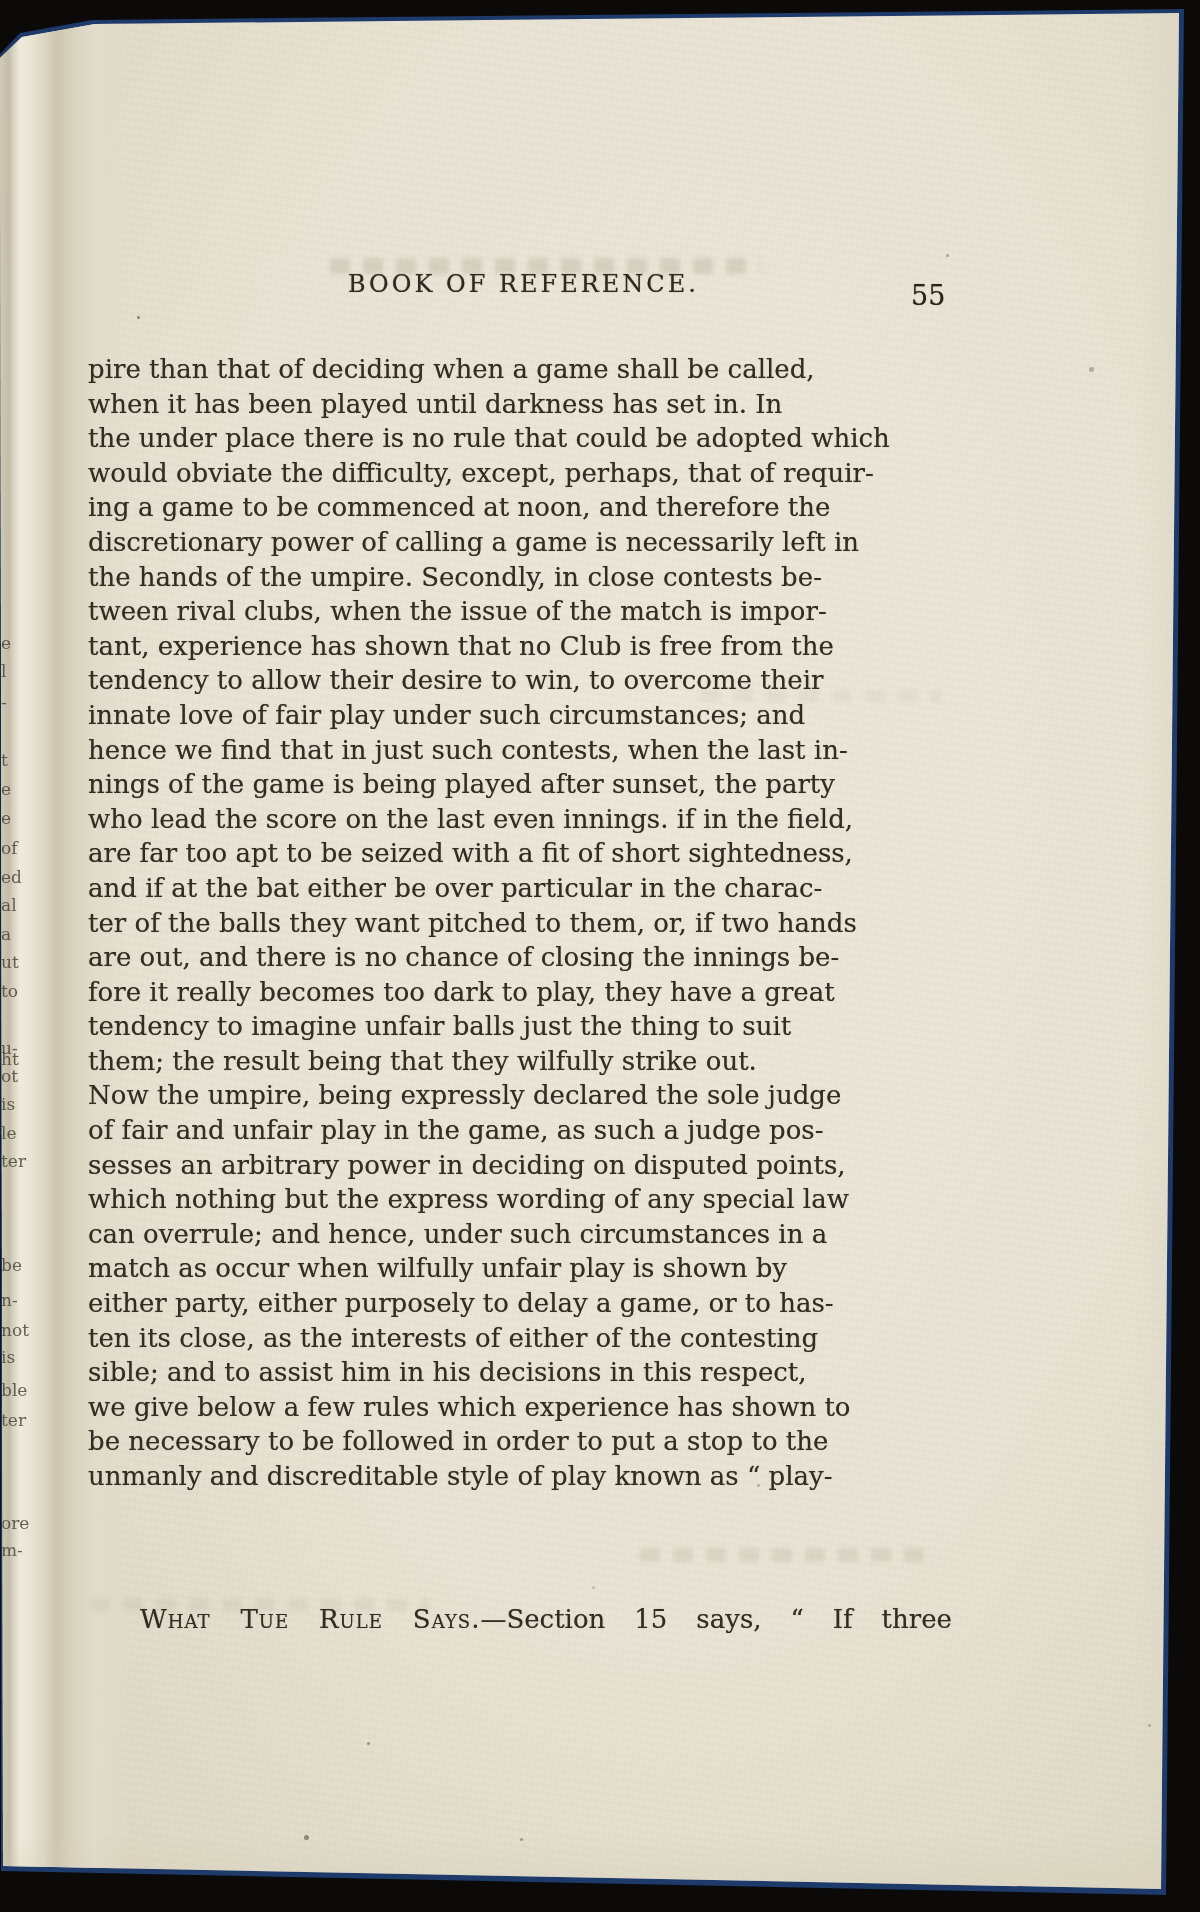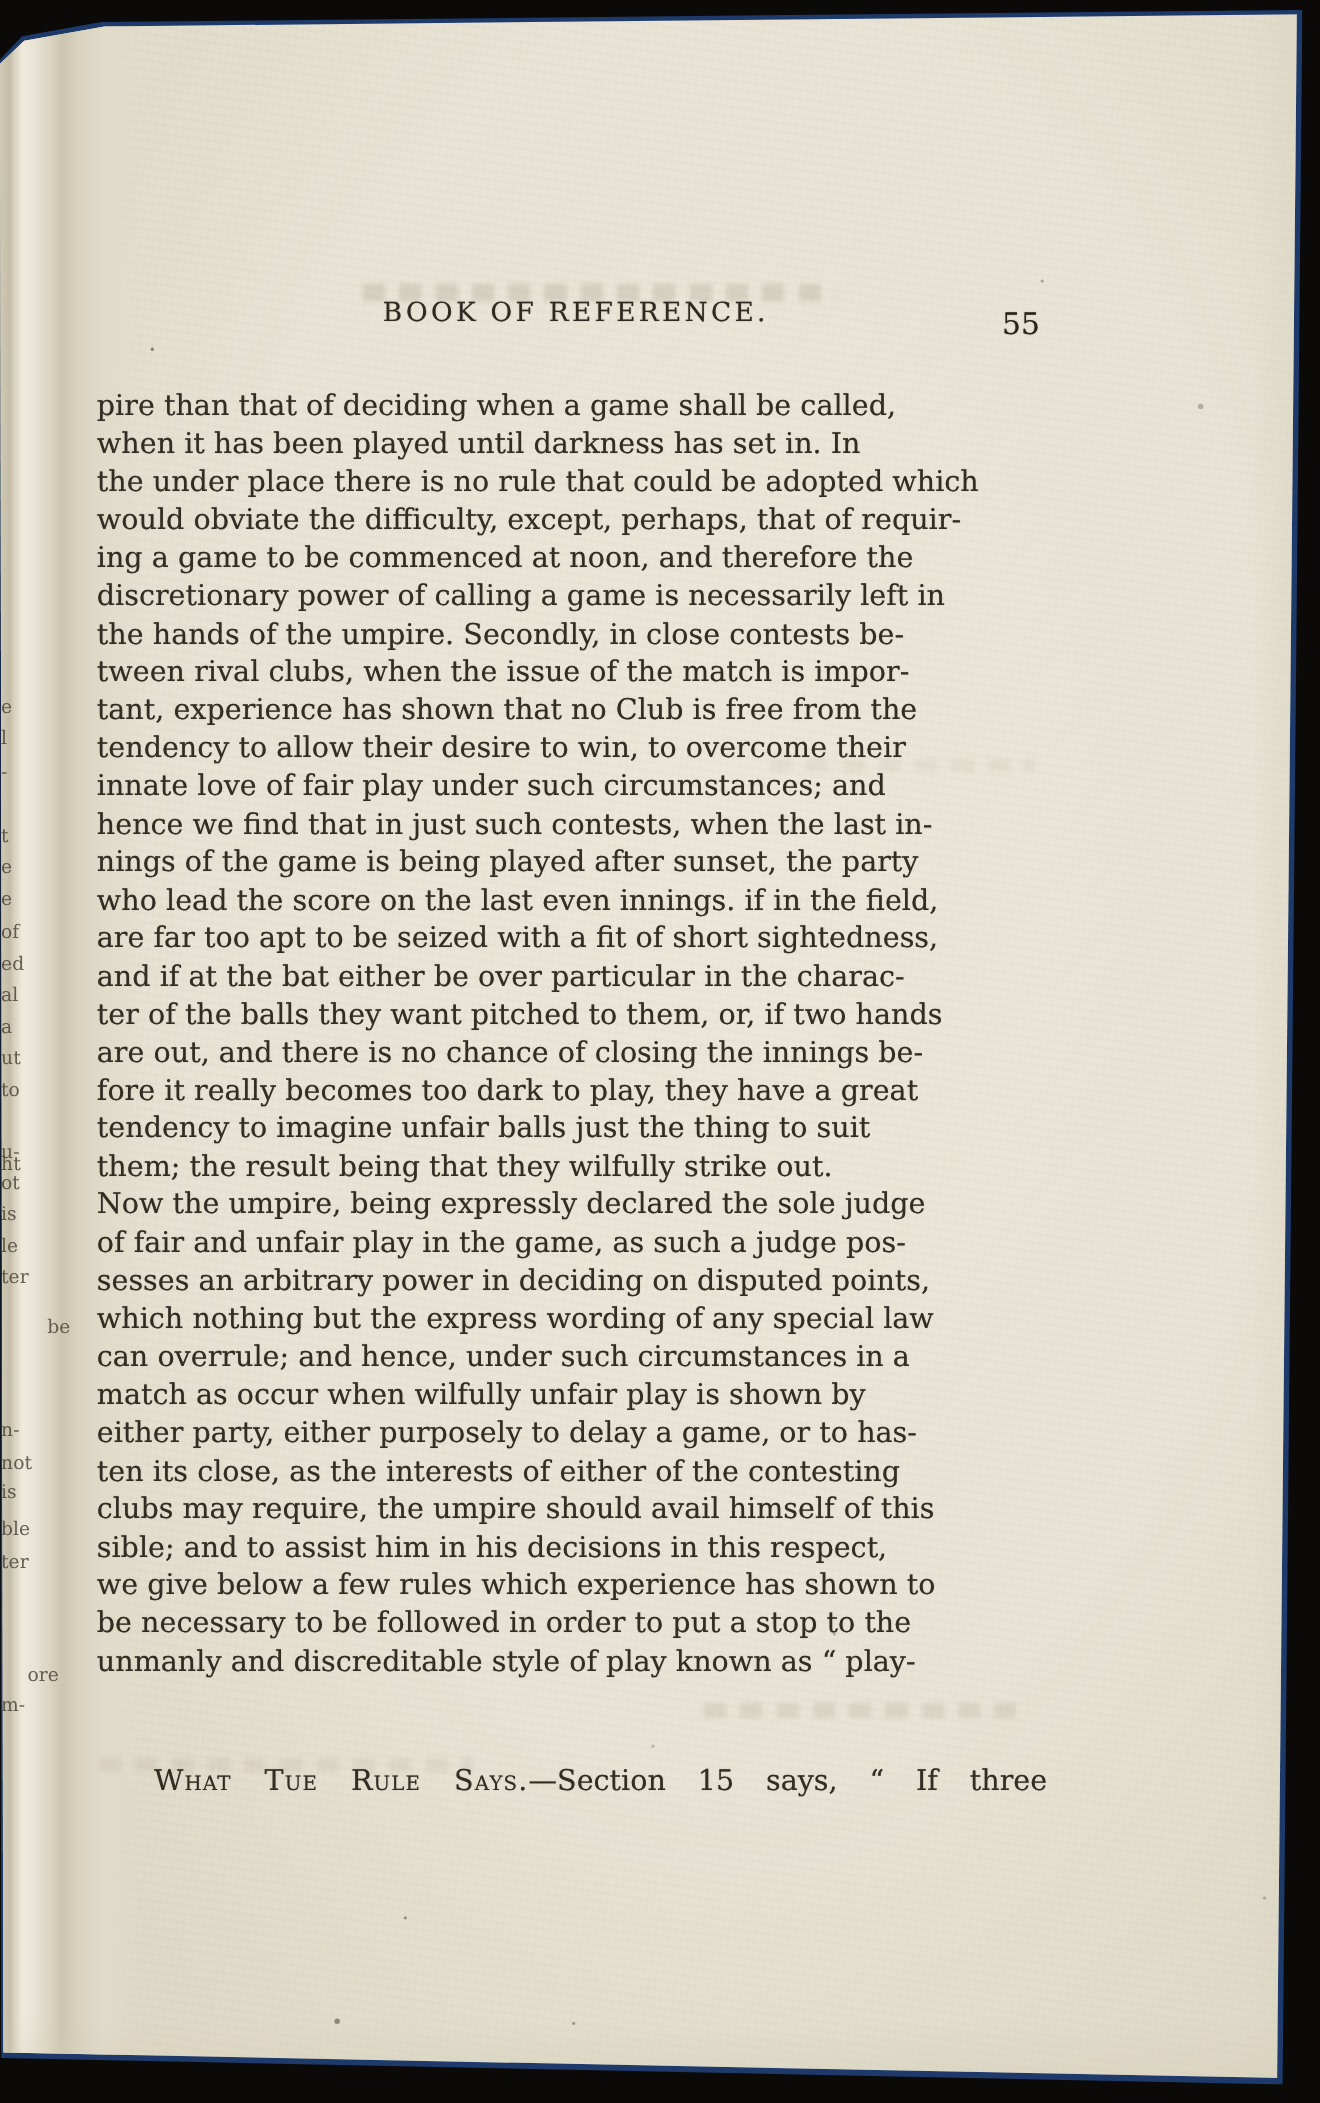--- a/index.html
+++ b/index.html
@@ -100,27 +100,27 @@
         <div class="frag" style="top: 895px;">al</div>
         <div class="frag" style="top: 924px;">a</div>
         <div class="frag" style="top: 952px;">ut</div>
         <div class="frag" style="top: 981px;">to</div>
         <div class="frag" style="top: 1049px;">ht</div>
         <div class="frag" style="top: 1038px;">u-</div>
         <div class="frag" style="top: 1066px;">ot</div>
         <div class="frag" style="top: 1094px;">is</div>
         <div class="frag" style="top: 1123px;">le</div>
         <div class="frag" style="top: 1151px;">ter</div>
-        <div class="frag" style="top: 1197px; padding-left: 42px;">be</div>
+        <div class="frag" style="top: 1255px;">be</div>
         <div class="frag" style="top: 1290px;">n-</div>
         <div class="frag" style="top: 1320px;">not</div>
         <div class="frag" style="top: 1347px;">is</div>
         <div class="frag" style="top: 1380px;">ble</div>
         <div class="frag" style="top: 1410px;">ter</div>
-        <div class="frag" style="top: 1513px; padding-left: 24px;">ore</div>
+        <div class="frag" style="top: 1513px;">ore</div>
         <div class="frag" style="top: 1540px;">m-</div>
       </div>
 
     <div class="ghost g1"></div>
     <div class="ghost g2"></div>
     <div class="ghost g3"></div>
     <div class="ghost g4"></div>
 
     <div class="header-title">BOOK OF REFERENCE.</div>
     <div class="page-number">55</div>
@@ -148,21 +148,20 @@
         <div class="line">tendency to imagine unfair balls just the thing to suit</div>
         <div class="line">them; the result being that they wilfully strike out.</div>
         <div class="line">Now the umpire, being expressly declared the sole judge</div>
         <div class="line">of fair and unfair play in the game, as such a judge pos-</div>
         <div class="line">sesses an arbitrary power in deciding on disputed points,</div>
         <div class="line">which nothing but the express wording of any special law</div>
         <div class="line">can overrule; and hence, under such circumstances in a</div>
         <div class="line">match as occur when wilfully unfair play is shown by</div>
         <div class="line">either party, either purposely to delay a game, or to has-</div>
         <div class="line">ten its close, as the interests of either of the contesting</div>
-        <div class="line">clubs may require, the umpire should avail himself of this</div>
         <div class="line">sible; and to assist him in his decisions in this respect,</div>
         <div class="line">we give below a few rules which experience has shown to</div>
         <div class="line">be necessary to be followed in order to put a stop to the</div>
         <div class="line">unmanly and discreditable style of play known as “ play-</div>
       </div>
 
     <div class="ruleline"><span class="smallcaps">What Tue Rule Says.</span><span>—Section 15 says, “ If three</span></div>
 
     <div class="specks"></div>
   </div>

